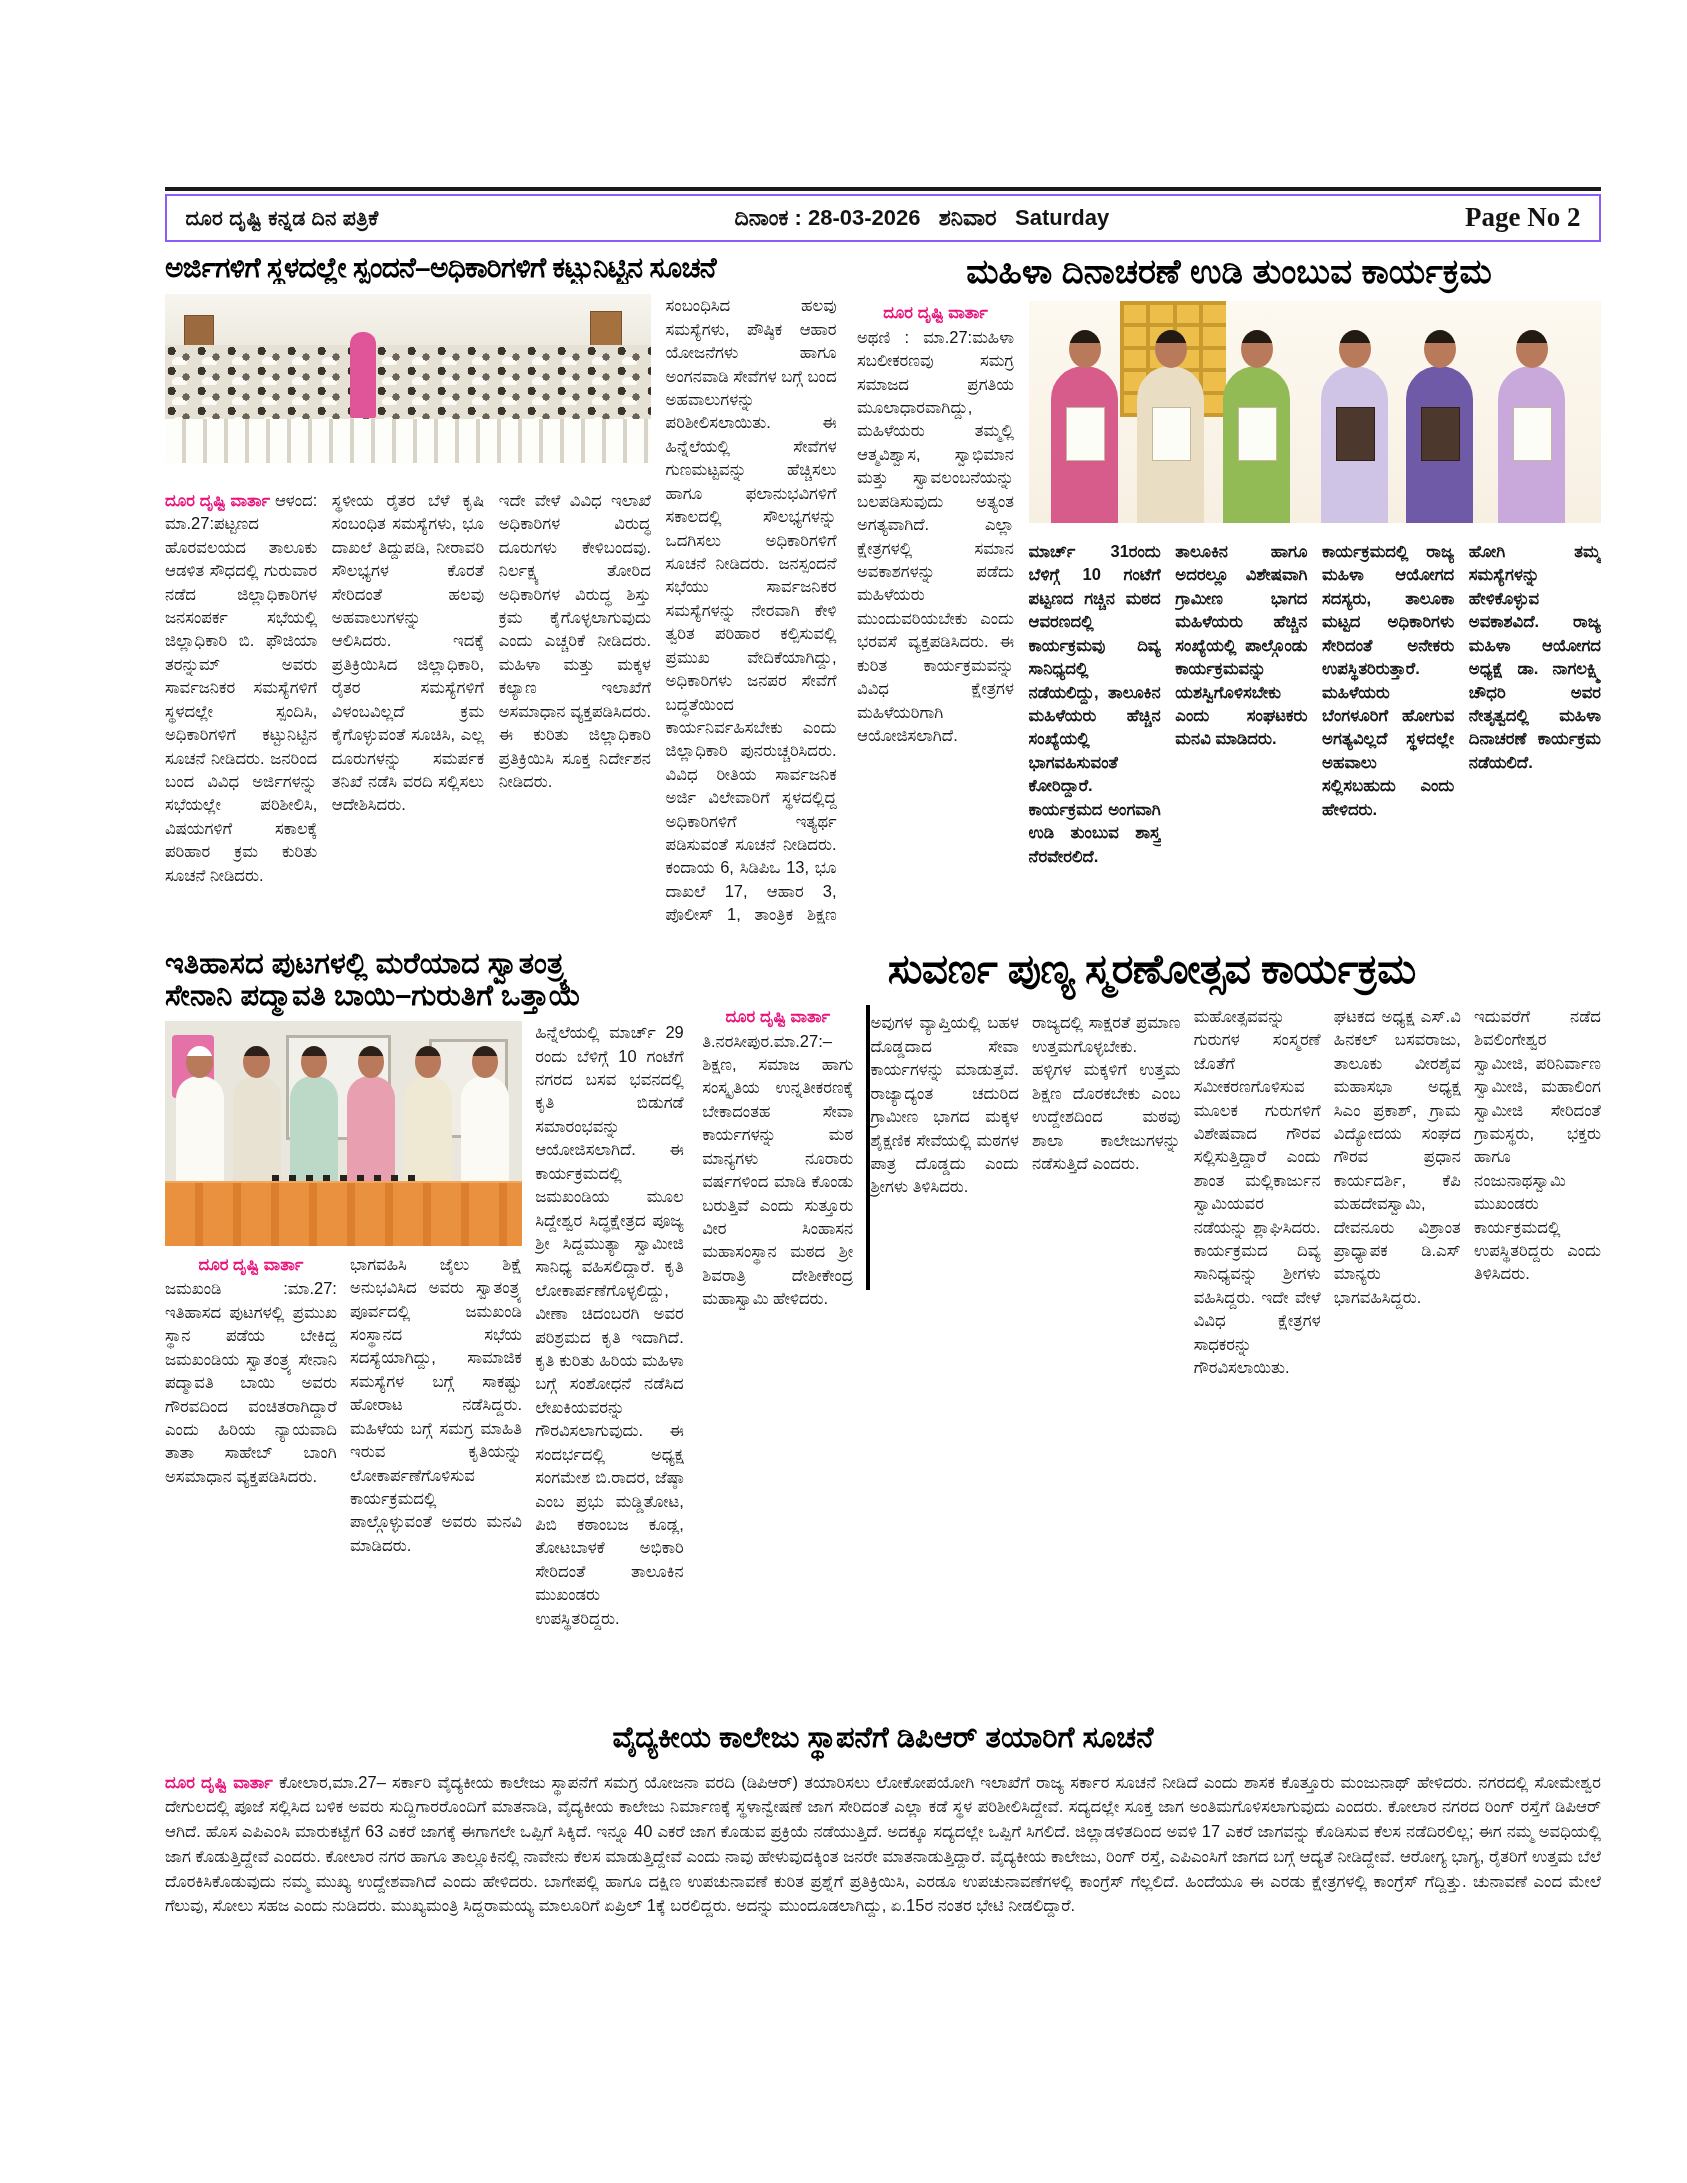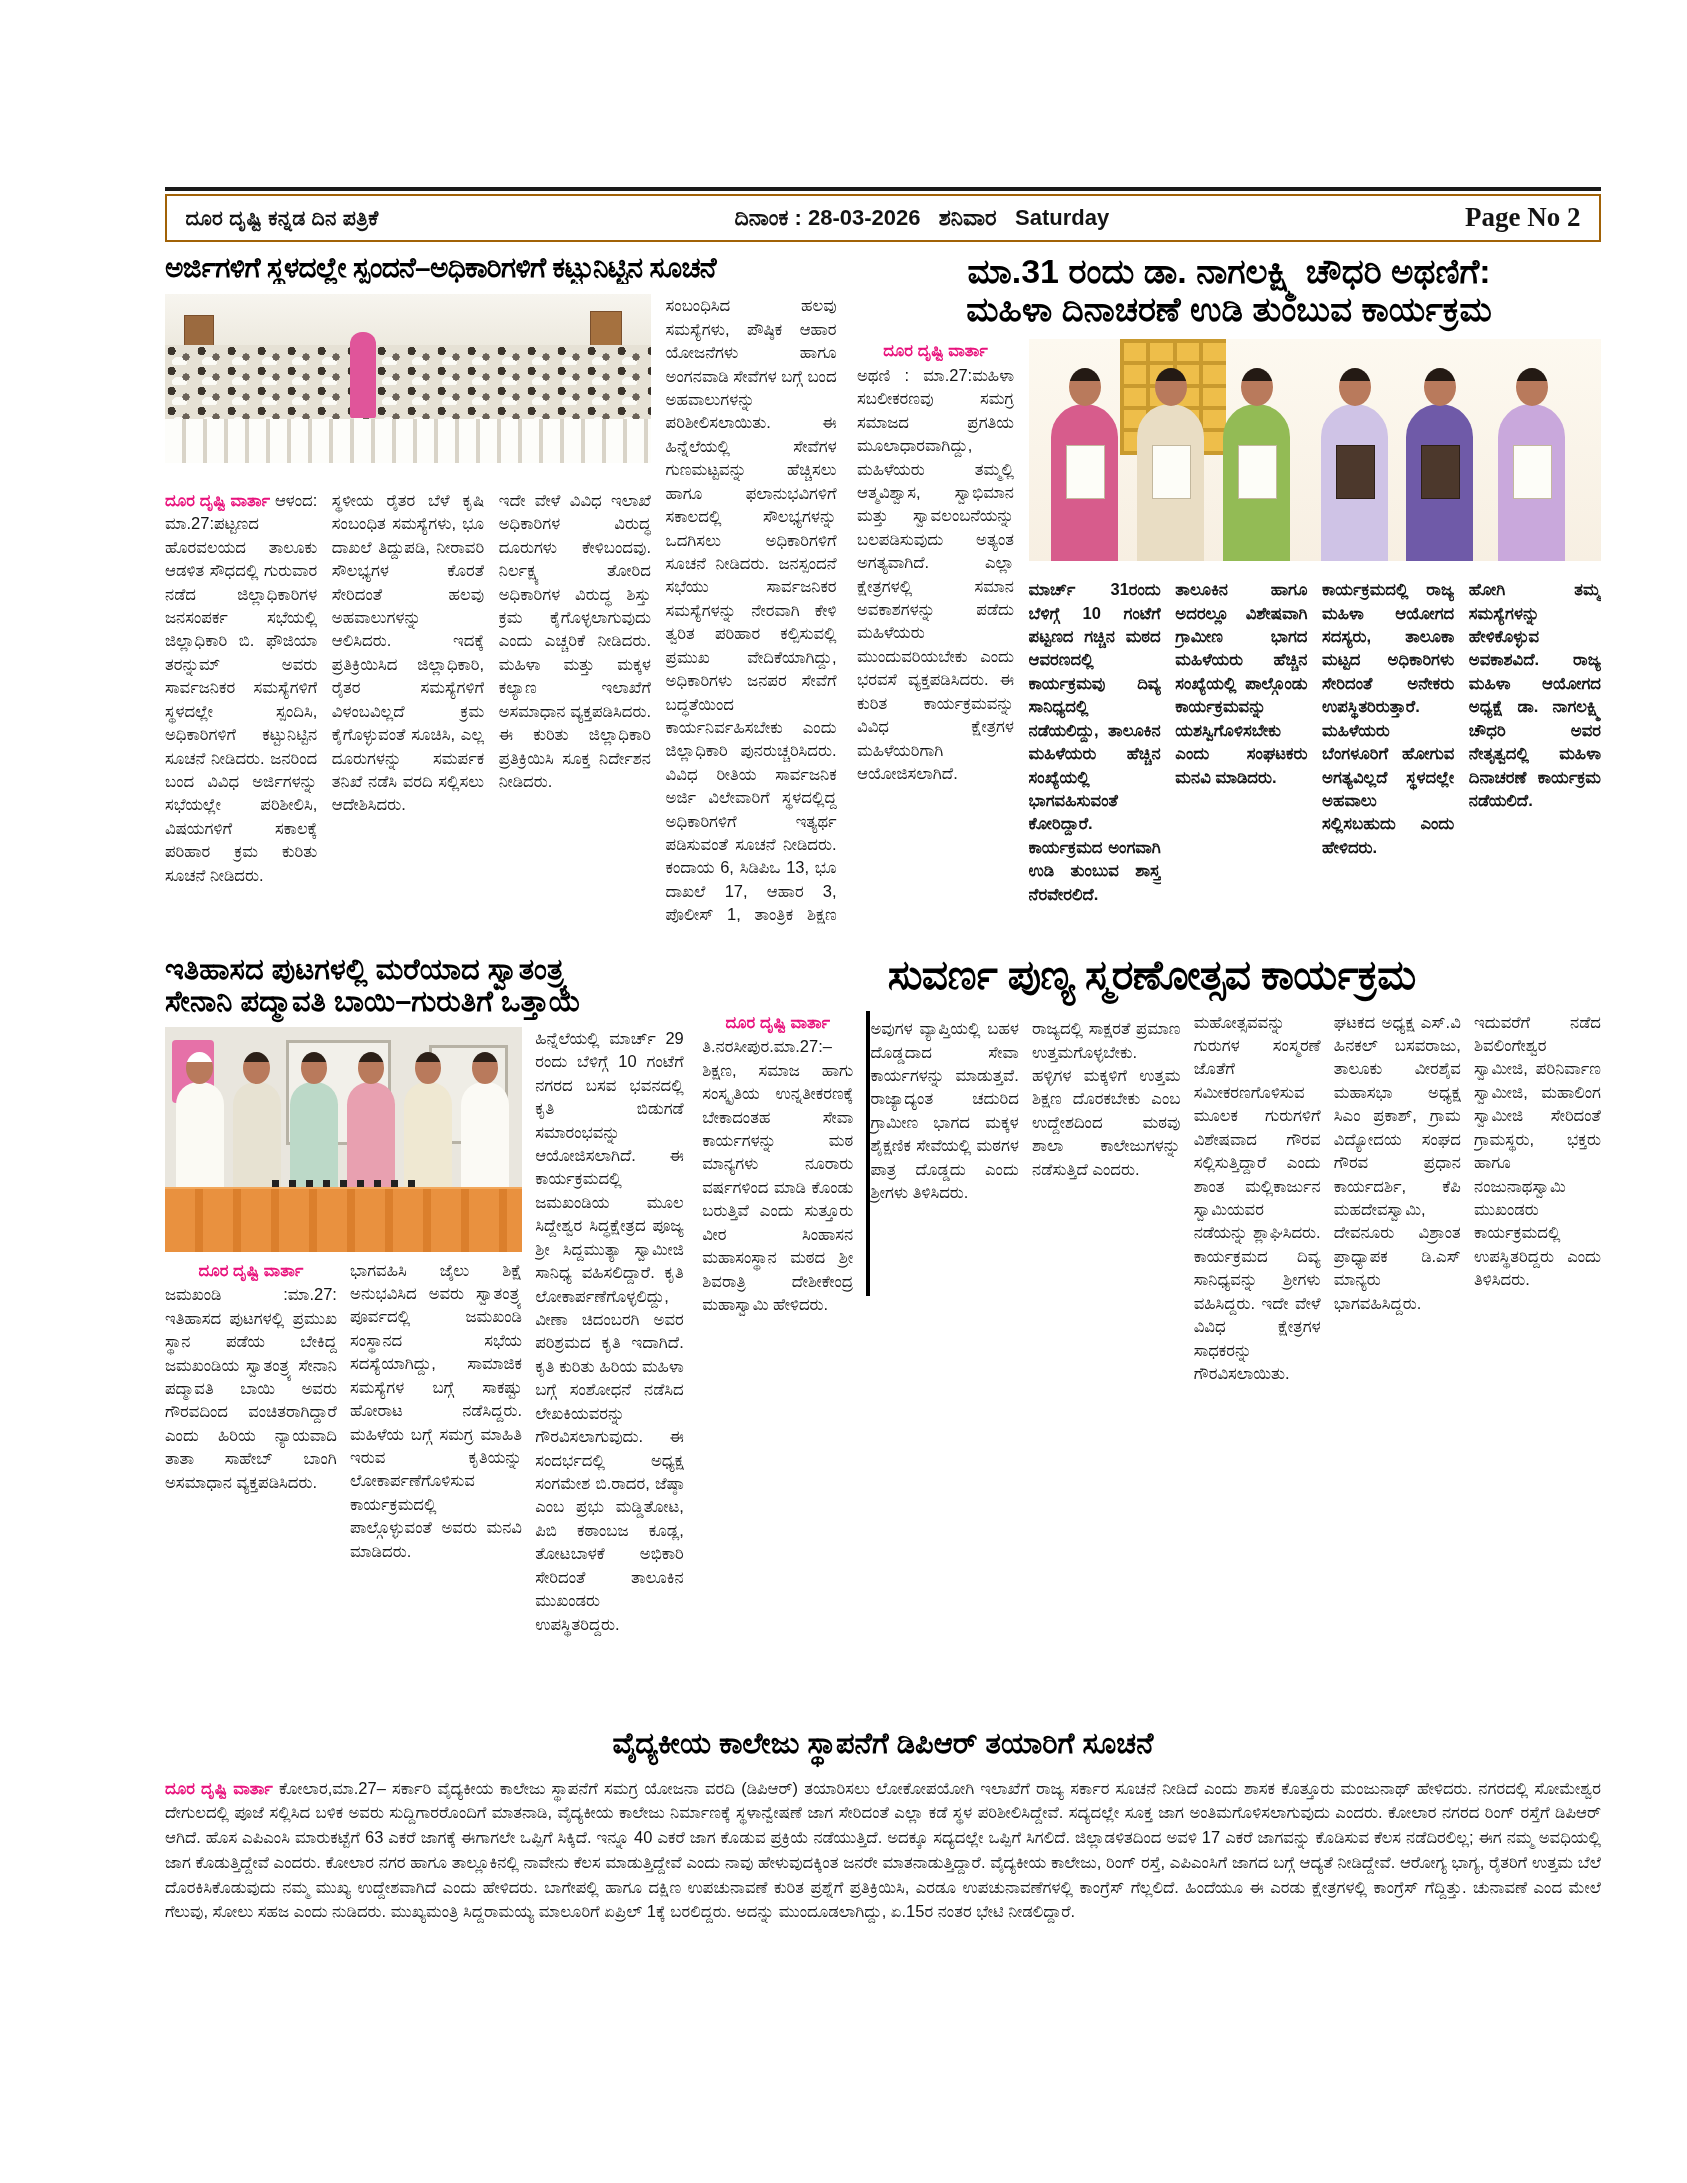--- a/index.html
+++ b/index.html
@@ -3,21 +3,21 @@
 <meta charset="utf-8">
 <style>
   html,body{margin:0;padding:0;}
   body{background:#9a9a9a;}
   .sheet{position:relative;width:1687px;height:2183px;background:#ffffff;
          font-family:"Liberation Sans",sans-serif;color:#141414;overflow:hidden;}
   .content{position:absolute;left:165px;top:187px;width:1436px;}
 
   
   .rule-top{border-top:4.6px solid #1a1a1a;margin-bottom:2.6px;}
-  .masthead{border:2px solid #a16207;display:flex;align-items:center;
+  .masthead{border:2px solid #8b5cf6;display:flex;align-items:center;
             justify-content:space-between;padding:6.6px 18.5px;}
   .m-name{font-weight:bold;font-size:20.5px;letter-spacing:0.3px;}
   .m-center{font-weight:bold;font-size:22px;}
   .m-page{font-weight:bold;font-size:27px;font-family:"Liberation Serif",serif;}
 
   
   .hl{font-weight:bold;color:#000;line-height:1.12;}
   .col{font-size:16.5px;line-height:1.42;text-align:justify;overflow:hidden;margin:0;}
   .agency{color:#e8127c;font-weight:bold;}
   .agency-block{display:block;text-align:center;color:#e8127c;font-weight:bold;margin-bottom:1.3px;}
@@ -183,21 +183,20 @@
               <p class="col">ಸ್ಥಳೀಯ ರೈತರ ಬೆಳೆ ಕೃಷಿ ಸಂಬಂಧಿತ ಸಮಸ್ಯೆಗಳು, ಭೂ ದಾಖಲೆ ತಿದ್ದುಪಡಿ, ನೀರಾವರಿ ಸೌಲಭ್ಯಗಳ ಕೊರತೆ ಸೇರಿದಂತೆ ಹಲವು ಅಹವಾಲುಗಳನ್ನು ಆಲಿಸಿದರು. ಇದಕ್ಕೆ ಪ್ರತಿಕ್ರಿಯಿಸಿದ ಜಿಲ್ಲಾಧಿಕಾರಿ, ರೈತರ ಸಮಸ್ಯೆಗಳಿಗೆ ವಿಳಂಬವಿಲ್ಲದೆ ಕ್ರಮ ಕೈಗೊಳ್ಳುವಂತೆ ಸೂಚಿಸಿ, ಎಲ್ಲ ದೂರುಗಳನ್ನು ಸಮರ್ಪಕ ತನಿಖೆ ನಡೆಸಿ ವರದಿ ಸಲ್ಲಿಸಲು ಆದೇಶಿಸಿದರು.</p>
               <p class="col">ಇದೇ ವೇಳೆ ವಿವಿಧ ಇಲಾಖೆ ಅಧಿಕಾರಿಗಳ ವಿರುದ್ಧ ದೂರುಗಳು ಕೇಳಿಬಂದವು. ನಿರ್ಲಕ್ಷ್ಯ ತೋರಿದ ಅಧಿಕಾರಿಗಳ ವಿರುದ್ಧ ಶಿಸ್ತು ಕ್ರಮ ಕೈಗೊಳ್ಳಲಾಗುವುದು ಎಂದು ಎಚ್ಚರಿಕೆ ನೀಡಿದರು. ಮಹಿಳಾ ಮತ್ತು ಮಕ್ಕಳ ಕಲ್ಯಾಣ ಇಲಾಖೆಗೆ ಅಸಮಾಧಾನ ವ್ಯಕ್ತಪಡಿಸಿದರು. ಈ ಕುರಿತು ಜಿಲ್ಲಾಧಿಕಾರಿ ಪ್ರತಿಕ್ರಿಯಿಸಿ ಸೂಕ್ತ ನಿರ್ದೇಶನ ನೀಡಿದರು.</p>
             </div>
           </div>
           <p class="col a-right">ಸಂಬಂಧಿಸಿದ ಹಲವು ಸಮಸ್ಯೆಗಳು, ಪೌಷ್ಠಿಕ ಆಹಾರ ಯೋಜನೆಗಳು ಹಾಗೂ ಅಂಗನವಾಡಿ ಸೇವೆಗಳ ಬಗ್ಗೆ ಬಂದ ಅಹವಾಲುಗಳನ್ನು ಪರಿಶೀಲಿಸಲಾಯಿತು. ಈ ಹಿನ್ನೆಲೆಯಲ್ಲಿ ಸೇವೆಗಳ ಗುಣಮಟ್ಟವನ್ನು ಹೆಚ್ಚಿಸಲು ಹಾಗೂ ಫಲಾನುಭವಿಗಳಿಗೆ ಸಕಾಲದಲ್ಲಿ ಸೌಲಭ್ಯಗಳನ್ನು ಒದಗಿಸಲು ಅಧಿಕಾರಿಗಳಿಗೆ ಸೂಚನೆ ನೀಡಿದರು. ಜನಸ್ಪಂದನೆ ಸಭೆಯು ಸಾರ್ವಜನಿಕರ ಸಮಸ್ಯೆಗಳನ್ನು ನೇರವಾಗಿ ಕೇಳಿ ತ್ವರಿತ ಪರಿಹಾರ ಕಲ್ಪಿಸುವಲ್ಲಿ ಪ್ರಮುಖ ವೇದಿಕೆಯಾಗಿದ್ದು, ಅಧಿಕಾರಿಗಳು ಜನಪರ ಸೇವೆಗೆ ಬದ್ಧತೆಯಿಂದ ಕಾರ್ಯನಿರ್ವಹಿಸಬೇಕು ಎಂದು ಜಿಲ್ಲಾಧಿಕಾರಿ ಪುನರುಚ್ಚರಿಸಿದರು. ವಿವಿಧ ರೀತಿಯ ಸಾರ್ವಜನಿಕ ಅರ್ಜಿ ವಿಲೇವಾರಿಗೆ ಸ್ಥಳದಲ್ಲಿದ್ದ ಅಧಿಕಾರಿಗಳಿಗೆ ಇತ್ಯರ್ಥ ಪಡಿಸುವಂತೆ ಸೂಚನೆ ನೀಡಿದರು. ಕಂದಾಯ 6, ಸಿಡಿಪಿಒ 13, ಭೂ ದಾಖಲೆ 17, ಆಹಾರ 3, ಪೊಲೀಸ್ 1, ತಾಂತ್ರಿಕ ಶಿಕ್ಷಣ 22, ಪುರಸಭೆ 4, ಶಿಕ್ಷಣ ಇಲಾಖೆ 6, ಲೋಕೋಪಯೋಗಿ 3, ಗ್ರಾಮೀಣ ಕುಡಿಯುವ ನೀರು 5, ಉಪನೋಂದಣಿಗೆ 1, ಕೃಷಿ ಇಲಾಖೆ 12 ಸೇರಿ ಒಟ್ಟು 98 ಅರ್ಜಿಗಳು ಸ್ವೀಕೃತವಾದವು.</p>
         </div>
       </div>
 
       <div id="article-b">
         <div class="hl hl-b">
-          <div>ಮಾ.31 ರಂದು ಡಾ. ನಾಗಲಕ್ಷ್ಮಿ ಚೌಧರಿ ಅಥಣಿಗೆ:</div>
           <div>ಮಹಿಳಾ ದಿನಾಚರಣೆ ಉಡಿ ತುಂಬುವ ಕಾರ್ಯಕ್ರಮ</div>
         </div>
         <div class="b-body">
           <p class="col b-col1"><span class="agency-block">ದೂರ ದೃಷ್ಟಿ ವಾರ್ತಾ</span><span>ಅಥಣಿ : ಮಾ.27:ಮಹಿಳಾ ಸಬಲೀಕರಣವು ಸಮಗ್ರ ಸಮಾಜದ ಪ್ರಗತಿಯ ಮೂಲಾಧಾರವಾಗಿದ್ದು, ಮಹಿಳೆಯರು ತಮ್ಮಲ್ಲಿ ಆತ್ಮವಿಶ್ವಾಸ, ಸ್ವಾಭಿಮಾನ ಮತ್ತು ಸ್ವಾವಲಂಬನೆಯನ್ನು ಬಲಪಡಿಸುವುದು ಅತ್ಯಂತ ಅಗತ್ಯವಾಗಿದೆ. ಎಲ್ಲಾ ಕ್ಷೇತ್ರಗಳಲ್ಲಿ ಸಮಾನ ಅವಕಾಶಗಳನ್ನು ಪಡೆದು ಮಹಿಳೆಯರು ಮುಂದುವರಿಯಬೇಕು ಎಂದು ಭರವಸೆ ವ್ಯಕ್ತಪಡಿಸಿದರು. ಈ ಕುರಿತ ಕಾರ್ಯಕ್ರಮವನ್ನು ವಿವಿಧ ಕ್ಷೇತ್ರಗಳ ಮಹಿಳೆಯರಿಗಾಗಿ ಆಯೋಜಿಸಲಾಗಿದೆ.</span></p>
           <div class="b-main">
             <div class="photo photo-b">
               <div class="abs pb-window"></div>
               <div class="pb-fig pb-f1"></div>
               <div class="pb-fig pb-f2"></div>
               <div class="pb-fig pb-f3"></div>

